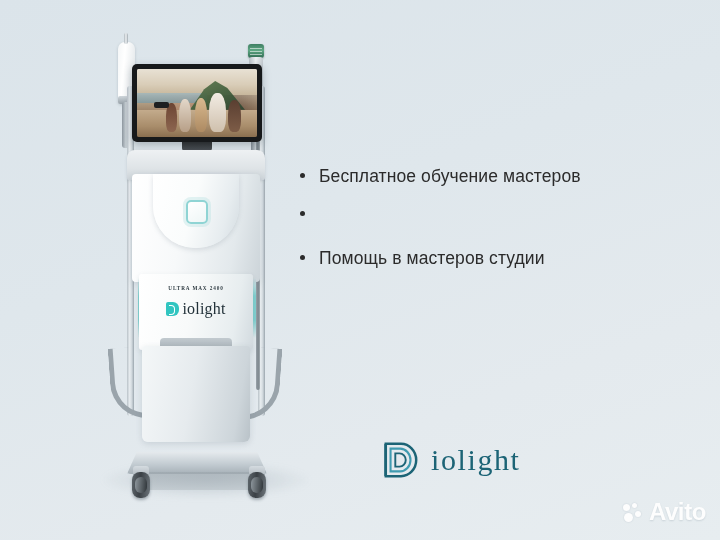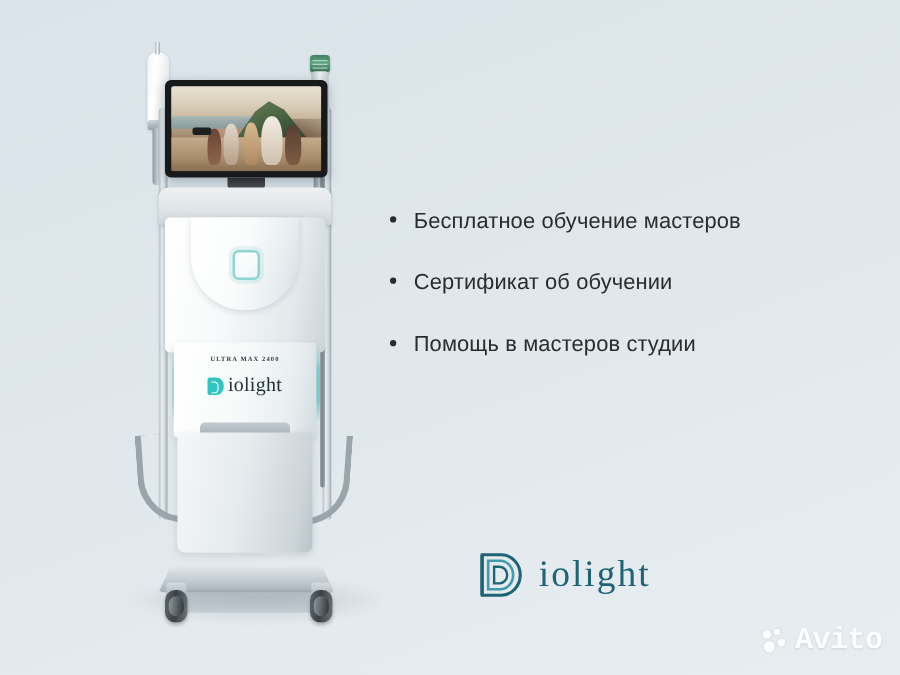--- a/index.html
+++ b/index.html
@@ -336,21 +336,21 @@
     width: 16px; height: 12px;
     background: linear-gradient(180deg,#d4dbe0,#aab3b9);
     border-radius: 3px;
   }
   .caster-arm.al { left: 37px; top: 438px; }
   .caster-arm.ar { left: 153px; top: 438px; }
 
   
   #bullets {
     position: absolute;
-    left: 312px; top: 166px;
+    left: 300px; top: 166px;
     width: 380px;
   }
   .bullet-row {
     display: flex;
     align-items: baseline;
     gap: 14px;
     margin-bottom: 28px;
   }
   .bullet-dot {
     flex: none;
@@ -399,21 +399,20 @@
   .avito-dots i.d1 { left: 0;    top: 1px;  width: 7px;  height: 7px; }
   .avito-dots i.d2 { left: 9px;  top: 0;    width: 5px;  height: 5px; }
   .avito-dots i.d3 { left: 1px;  top: 10px; width: 9px;  height: 9px; }
   .avito-dots i.d4 { left: 12px; top: 8px;  width: 6px;  height: 6px; }
   .avito-word {
     font-size: 24px;
     font-weight: 700;
     color: #ffffff;
     letter-spacing: -.4px;
     text-shadow: 0 1px 2px rgba(150,165,175,.40);
-    font-family: Liberation Mono, monospace;
   }
 </style>
 </head>
 <body>
 
 <div id="stage">
 
   <div id="machine">
     <div class="floor-shadow"></div>
 
@@ -481,21 +480,20 @@
     <div class="caster cr"></div>
   </div>
 
   <div id="bullets">
     <div class="bullet-row">
       <span class="bullet-dot"></span>
       <span class="bullet-text">Бесплатное обучение мастеров</span>
     </div>
     <div class="bullet-row">
       <span class="bullet-dot"></span>
-      <span class="bullet-text">Сертификат об обучении</span>
     </div>
     <div class="bullet-row">
       <span class="bullet-dot"></span>
       <span class="bullet-text">Помощь в мастеров студии</span>
     </div>
   </div>
 
   <div id="logo">
     <svg class="logo-mark" viewBox="0 0 40 42">
       <path d="M4 4 H20 A16 17 0 0 1 20 38 H4 Z" fill="none" stroke="#1c6476" stroke-width="2.6"></path>

